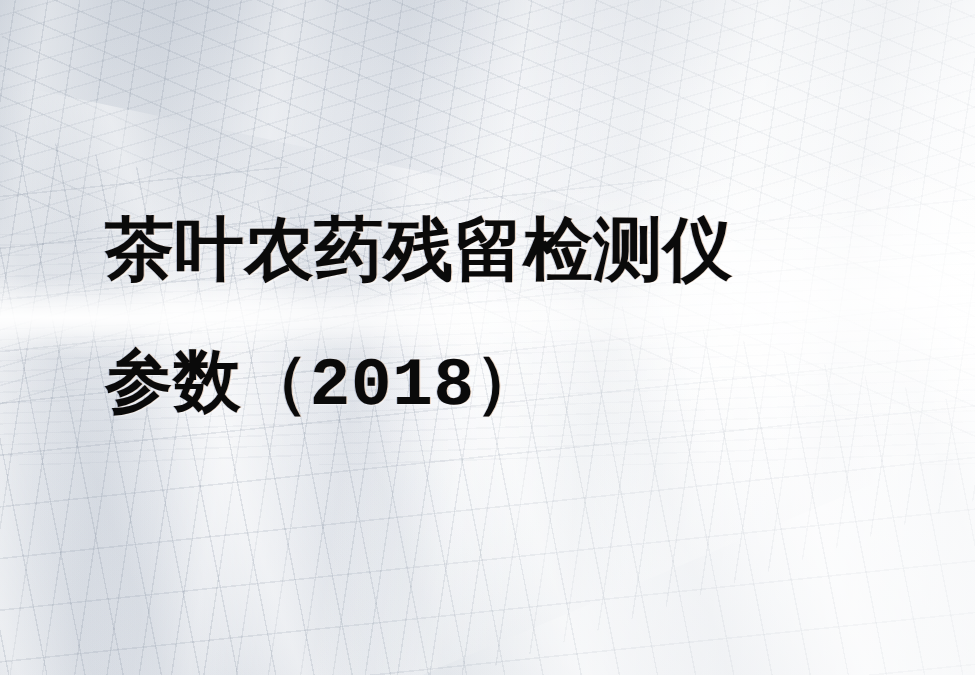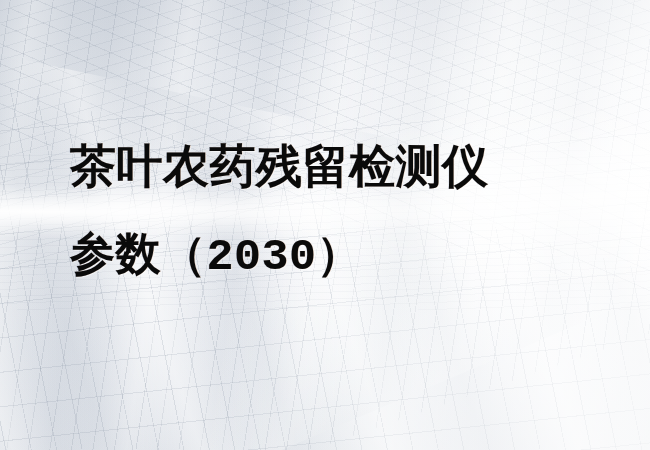--- a/index.html
+++ b/index.html
@@ -239,16 +239,16 @@
   <div class="mesh mesh-d"></div>
   <div class="mesh mesh-e"></div>
   <div class="mesh mesh-f"></div>
 
   <div class="bg-layer bg-rightwash"></div>
   <div class="bg-layer bg-glow2"></div>
   <div class="bg-layer bg-glow"></div>
 
   <div class="title-block">
     <div class="title-line">茶叶农药残留检测仪</div>
-    <div class="title-line title-line-2">参数（2030）</div>
+    <div class="title-line title-line-2">参数（2018）</div>
   </div>
 
 </div>
 
 </body></html>

